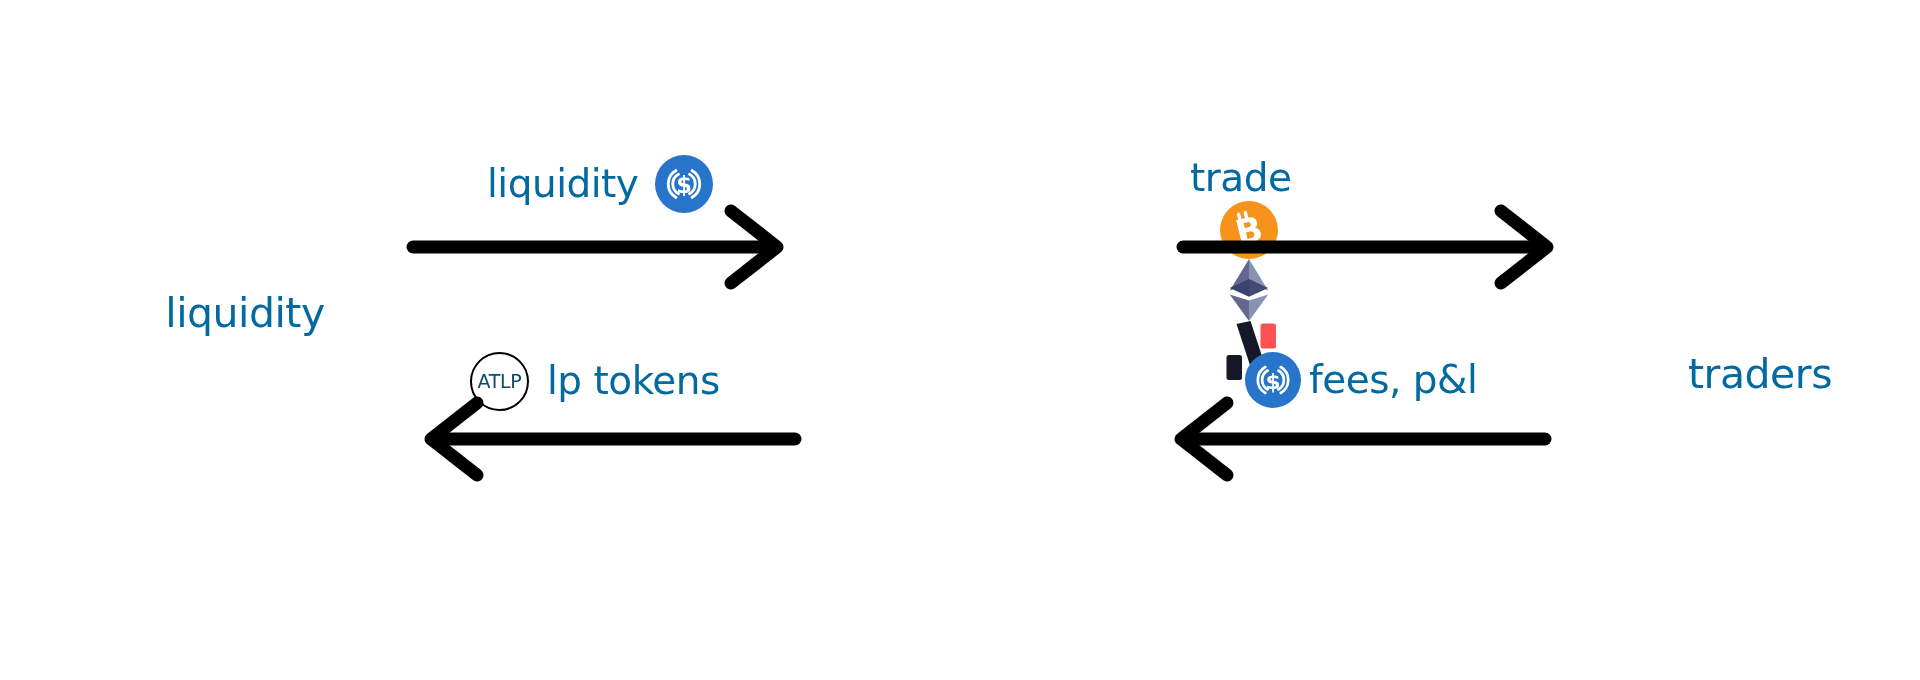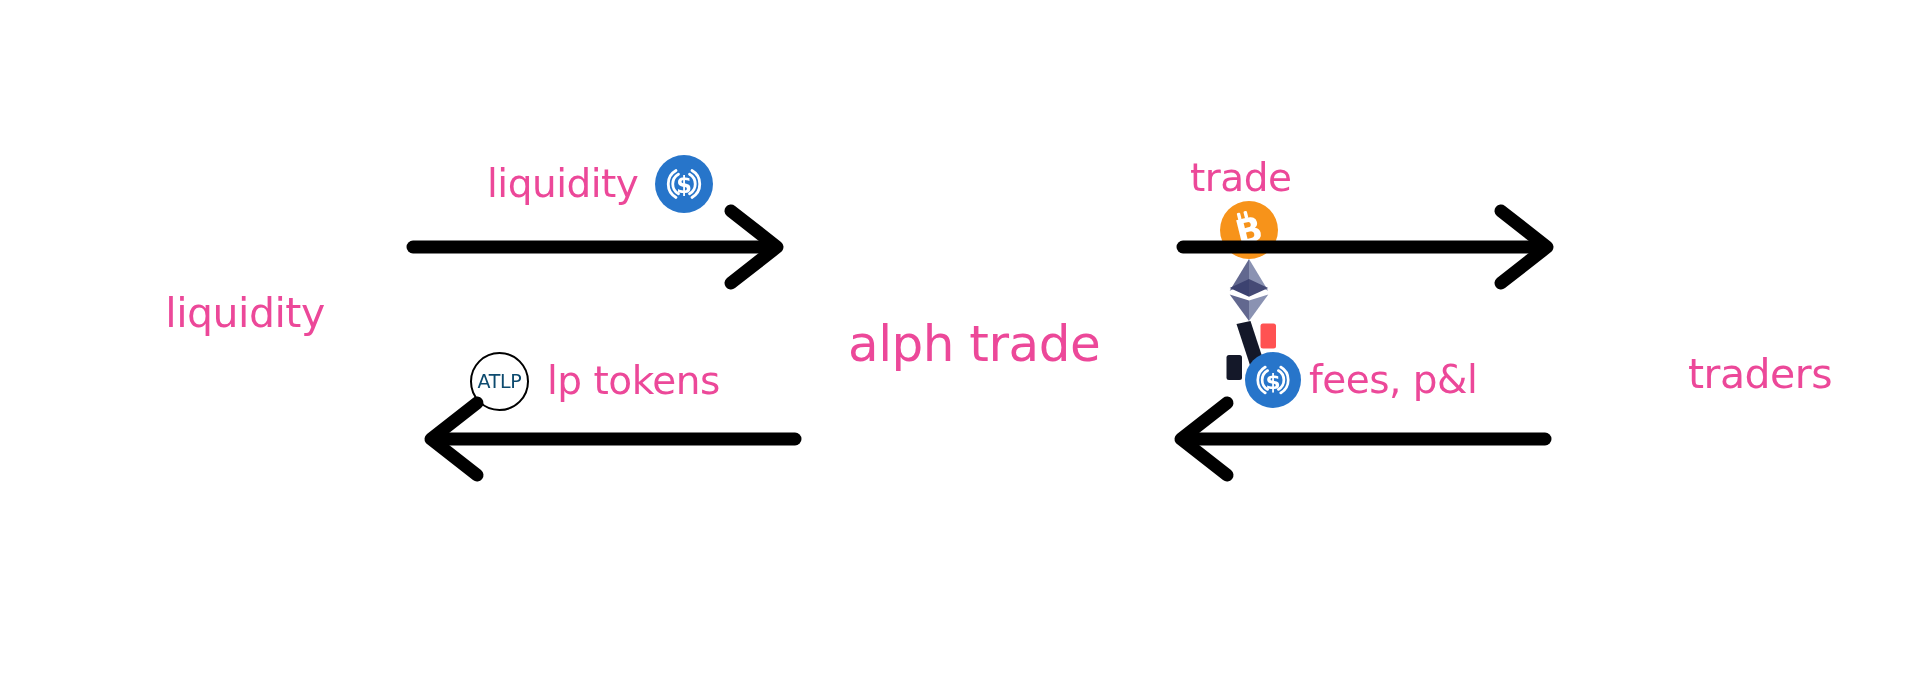--- a/index.html
+++ b/index.html
@@ -19,21 +19,21 @@
   #diagram {
     position: relative;
     width: 1920px;
     height: 680px;
     background: #ffffff;
   }
 
   
   .label {
     position: absolute;
-    color: #ec4899;
+    color: #0369a1;
     font-family: "DejaVu Sans", sans-serif;
     font-weight: 400;
     letter-spacing: -0.5px;
     white-space: nowrap;
     line-height: 1.18;
   }
 
   .actor {
     font-size: 41px;
     text-align: center;
@@ -92,21 +92,20 @@
 </style>
 </head>
 <body>
 
 <div id="diagram">
 
   <div class="label actor actor-multiline" style="left:130px; top:290px; width:230px;">
     <div>liquidity</div>
   </div>
 
-  <div class="label hub" style="left:848px; top:315px;">alph trade</div>
 
   <div class="label actor" style="left:1688px; top:318px;margin-top:32px;">traders</div>
 
   <div class="row" style="left:487px; top:155px;">
     <span class="label edge-label" style="position:relative; left:0; top:0;">liquidity</span>
     <span class="icon" style="position:relative; margin-left:17px; width:58px; height:58px;">
       <svg width="58" height="58" viewBox="0 0 32 32">
         <circle cx="16" cy="16" r="16" fill="#2775CA"></circle>
         <path d="M16 6.2c-5.41 0-9.8 4.39-9.8 9.8 0 4.3 2.77 7.96 6.62 9.28.48.09.66-.21.66-.46 0-.23-.01-.99-.01-1.79-2.3.42-2.93-.56-3.12-1.08" fill="none"></path>
         <path d="M20.4 8.6a8.52 8.52 0 0 1 0 14.8" stroke="#ffffff" stroke-width="1.55" fill="none" stroke-linecap="round"></path>

